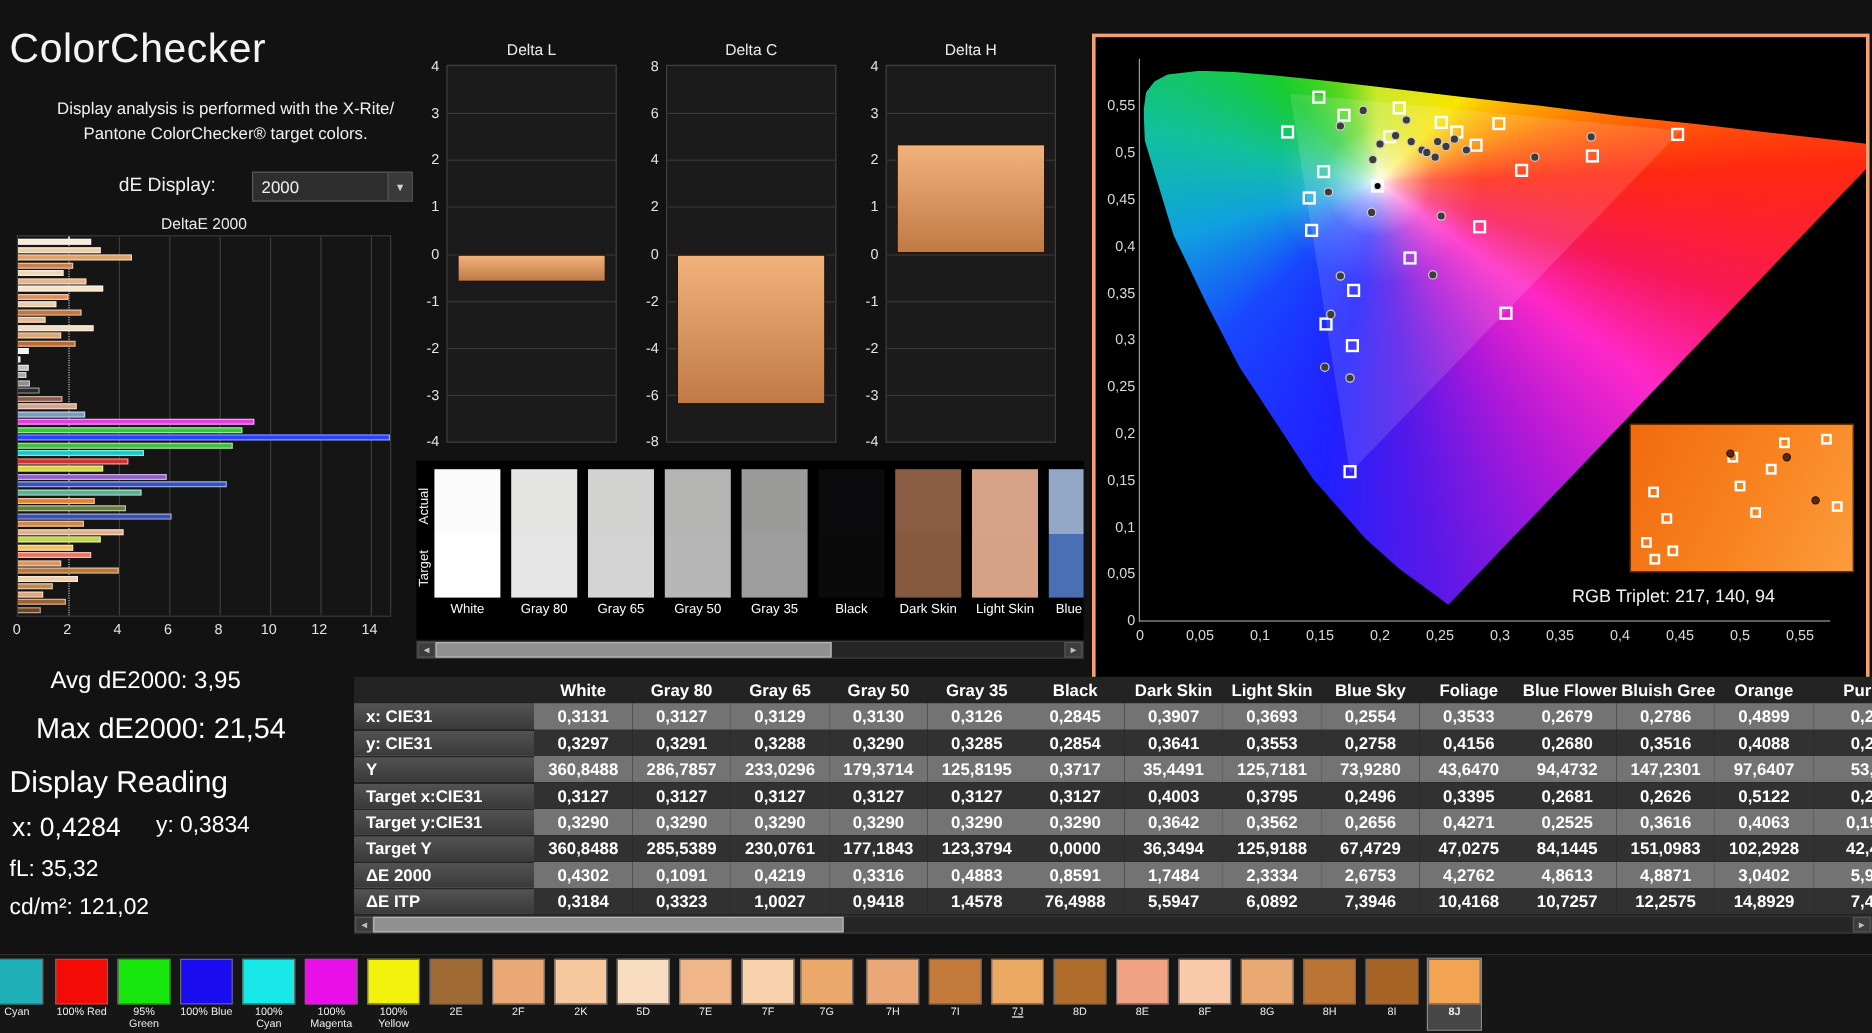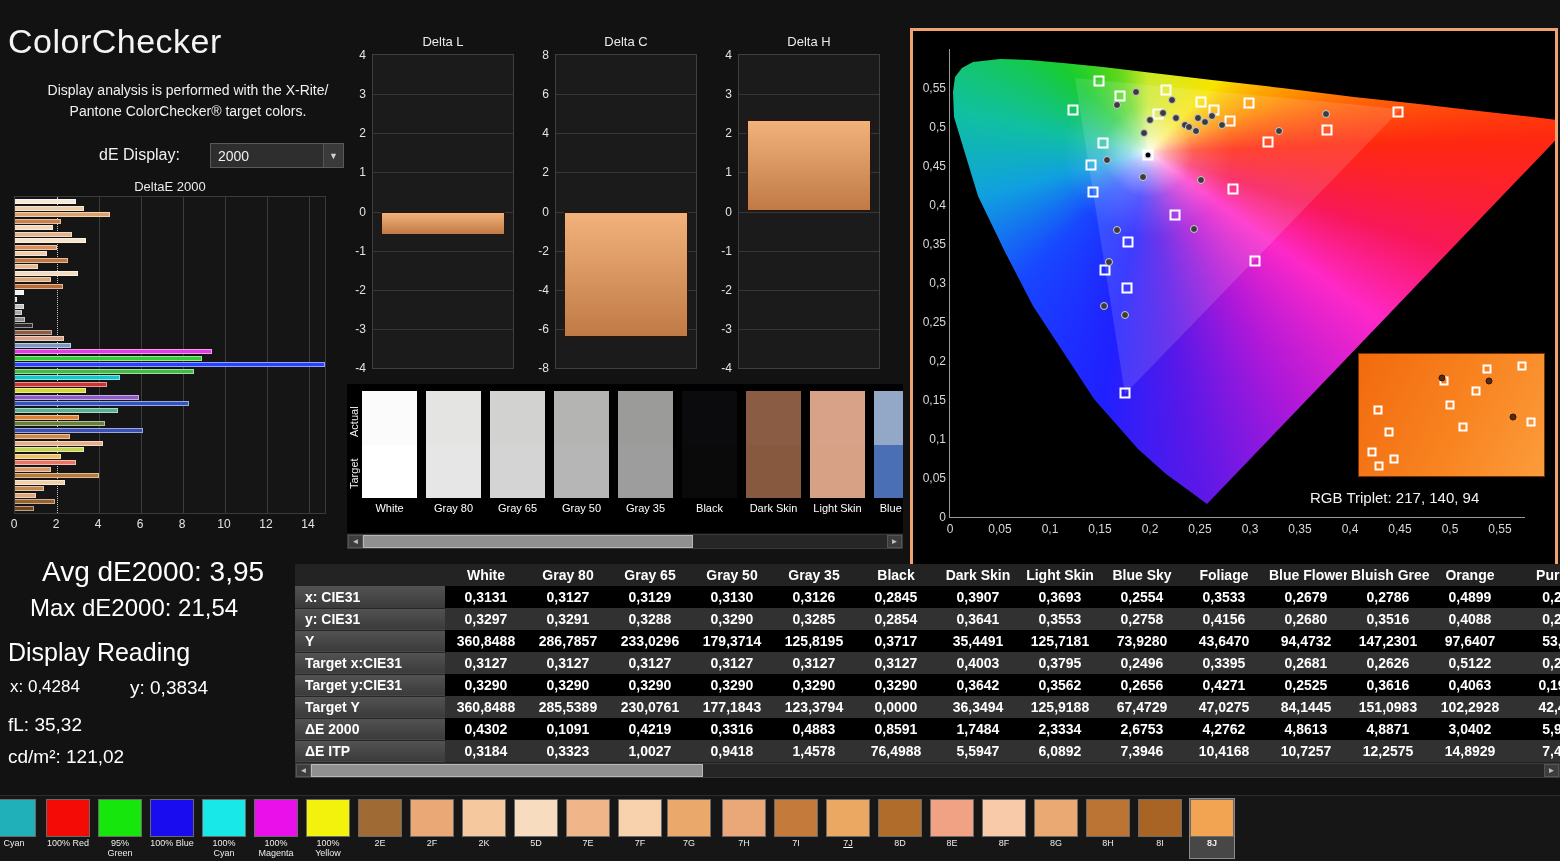--- a/index.html
+++ b/index.html
@@ -19,24 +19,24 @@
 #deltae-plot{position:absolute;left:14px;top:196px;width:312px;height:318px;background:#151515;border:1px solid #3a3a3a;overflow:hidden;}
 .grid-v{position:absolute;top:0;bottom:0;width:1px;background:#3c3c3c;}
 .grid-v.dotted{background:none;border-left:1px dotted #c8c8c8;width:0;}
 #deltae-bars{position:absolute;left:0;top:0;right:0;bottom:0;display:flex;flex-direction:column;justify-content:space-between;padding:2px 0;}
 .de-bar{height:5px;border:1px solid rgba(255,255,255,.5);border-left:none;}
 #deltae-xlabels{position:absolute;left:14px;top:517px;width:312px;height:14px;}
 .de-xlabel{position:absolute;transform:translateX(-50%);font-size:12px;color:#e4e4e4;}
 
 
 .stat{position:absolute;color:#fff;white-space:nowrap;}
-#stat-avg{left:42px;top:556px;font-size:28px;}
+#stat-avg{left:42px;top:556px;font-size:20px;}
 #stat-max{left:30px;top:594px;font-size:24px;}
 #stat-current{left:8px;top:638px;font-size:25px;}
-#stat-x{left:10px;top:677px;font-size:17px;text-align:center;}
+#stat-x{left:10px;top:677px;font-size:22px;text-align:center;}
 #stat-y{left:130px;top:677px;font-size:19px;}
 #stat-fl{left:8px;top:714px;font-size:19px;}
 #stat-cd{left:8px;top:746px;font-size:19px;}
 
 
 .mini-chart{position:absolute;top:32px;width:142px;height:360px;}
 #chart-delta-l{left:372px;}#chart-delta-c{left:555px;}#chart-delta-h{left:738px;}
 .mini-title{position:absolute;top:2px;width:100%;text-align:center;font-size:13px;color:#eaeaea;}
 .mini-plot{position:absolute;top:22px;left:0;width:100%;height:315px;background:#1b1b1b;border:1px solid #3f3f3f;}
 .mini-grid{position:absolute;left:0;right:0;height:1px;background:#373737;}
@@ -87,21 +87,21 @@
 #rgb-triplet{position:absolute;left:397px;top:458px;font-size:15px;color:#f2f2f2;}
 
 
 #table-wrap{position:absolute;left:295px;top:564px;width:1265px;height:199px;background:#232323;overflow:hidden;}
 #data-table{border-collapse:collapse;table-layout:fixed;width:1298px;}
 #data-table th,#data-table td{height:22px;font-size:14px;font-weight:bold;white-space:nowrap;overflow:hidden;padding:0 4px;}
 #data-table thead th{color:#fff;text-align:center;background:#232323;}
 #data-table thead th:first-child{width:150px;}
 #data-table td{text-align:center;color:#fff;}
 #data-table tbody th.rowlabel{text-align:left;padding-left:10px;background:linear-gradient(180deg,#535353,#3a3a3a);border-bottom:1px solid #262626;}
-#data-table tr.even td{background:#000000;}
+#data-table tr.even td{background:#737373;}
 #data-table tr.odd td{background:#313131;}
 
 
 #toolbar{position:absolute;left:0;top:795px;width:1560px;height:66px;background:#161616;border-top:1px solid #2c2c2c;}
 #patch-bar{position:absolute;left:0;top:0;right:0;bottom:0;}
 .patch{position:absolute;top:3px;width:44px;height:59px;cursor:pointer;}
 .patch-color{height:38px;border:1px solid #6a6a6a;}
 .patch-label{margin-top:2px;text-align:center;font-size:9px;line-height:1.1;color:#ececec;}
 .patch.selected{background:#474747;outline:1px solid #8a8a8a;}
 .patch.selected .patch-label{font-weight:bold;}

